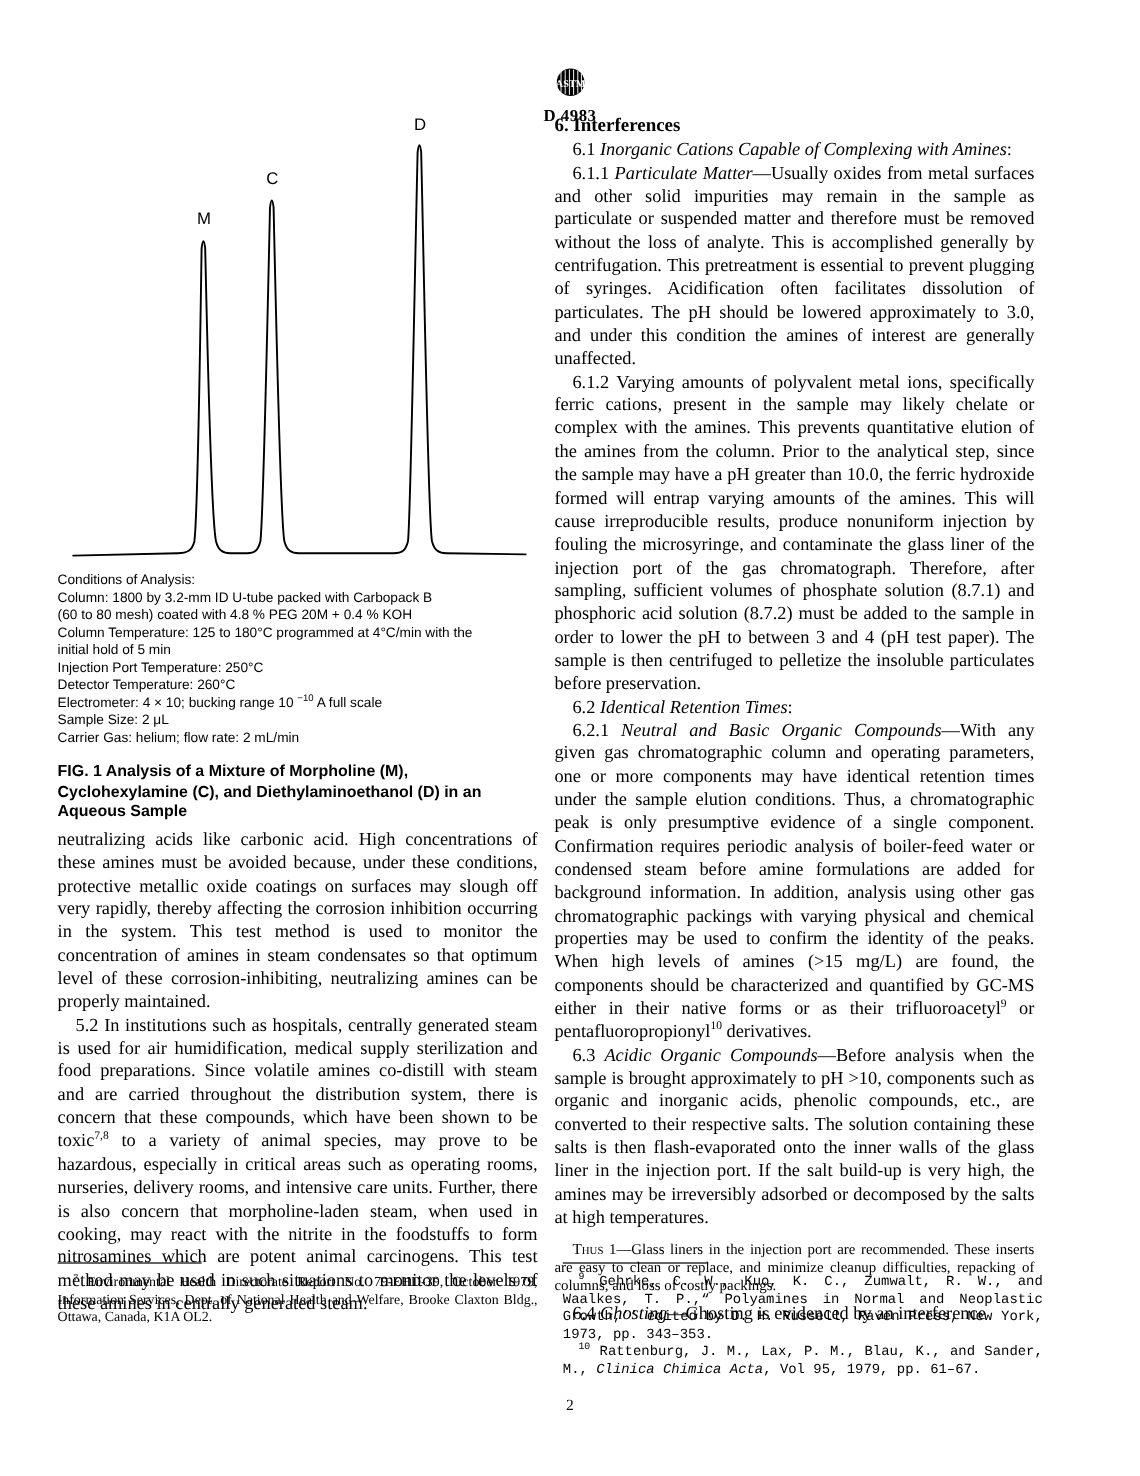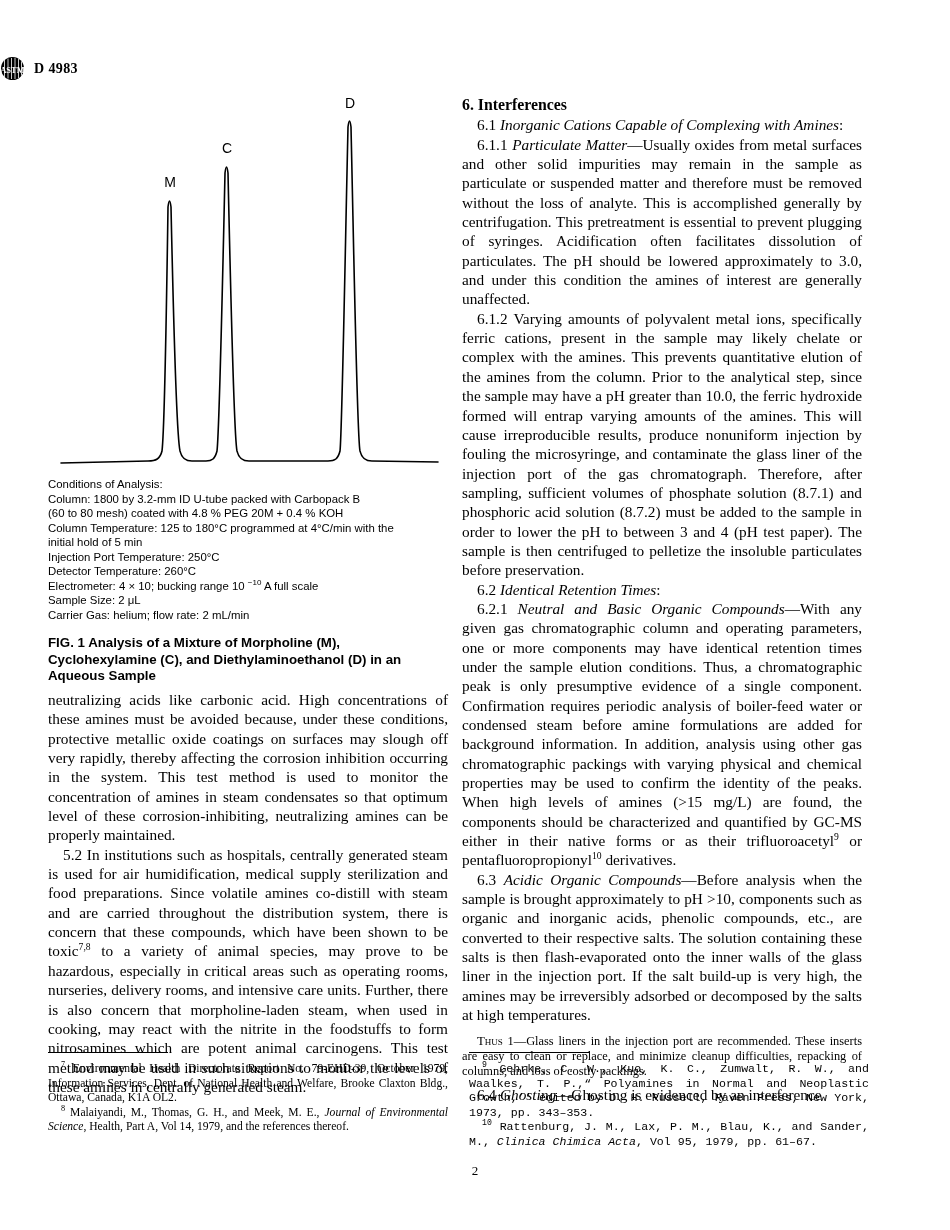--- a/index.html
+++ b/index.html
@@ -19,20 +19,21 @@
   
   #page-header {
     position: absolute;
     top: 56px;
     left: 0;
     width: 950px;
     text-align: center;
     display: flex;
     align-items: center;
     gap: 9px;
+    flex-direction: column;
   }
   #astm-logo { display: block; }
   #designation {
     font-family: "Liberation Serif", serif;
     font-weight: bold;
     font-size: 14px;
     letter-spacing: 0.4px;
   }
 
   
@@ -239,21 +240,20 @@
   <p class="note"><span class="note-label">Thus</span><span> 1—Glass liners in the injection port are recommended. These inserts are easy to clean or replace, and minimize cleanup difficulties, repacking of columns, and loss of costly packings.</span></p>
 
   <div class="spacer-xs"></div>
 
   <p class="indent"><span>6.4 </span><span class="ital">Ghosting</span><span>—Ghosting is evidenced by an interference</span></p>
 </div>
 
 <div id="left-footnotes" class="footnotes">
   <div class="fn-rule"></div>
   <p class="footnote"><sup>7</sup><span> Environmental Health Directorate Report No. 79-EHD-39, October 1979, Information Services, Dept. of National Health and Welfare, Brooke Claxton Bldg., Ottawa, Canada, K1A OL2.</span></p>
-  <p class="footnote"><sup>8</sup><span> Malaiyandi, M., Thomas, G. H., and Meek, M. E., </span><span class="ital">Journal of Environmental Science</span><span>, Health, Part A, Vol 14, 1979, and the references thereof.</span></p>
 </div>
 
 <div id="right-footnotes" class="footnotes">
   <div class="fn-rule"></div>
   <p class="footnote"><sup>9</sup><span> Gehrke, C. W., Kuo, K. C., Zumwalt, R. W., and Waalkes, T. P.,“ Polyamines in Normal and Neoplastic Growth,’’ edited by D. H. Russell, Raven Press, New York, 1973, pp. 343–353.</span></p>
   <p class="footnote"><sup>10</sup><span> Rattenburg, J. M., Lax, P. M., Blau, K., and Sander, M., </span><span class="ital">Clinica Chimica Acta</span><span>, Vol 95, 1979, pp. 61–67.</span></p>
 </div>
 
 <div id="page-number">2</div>
 

